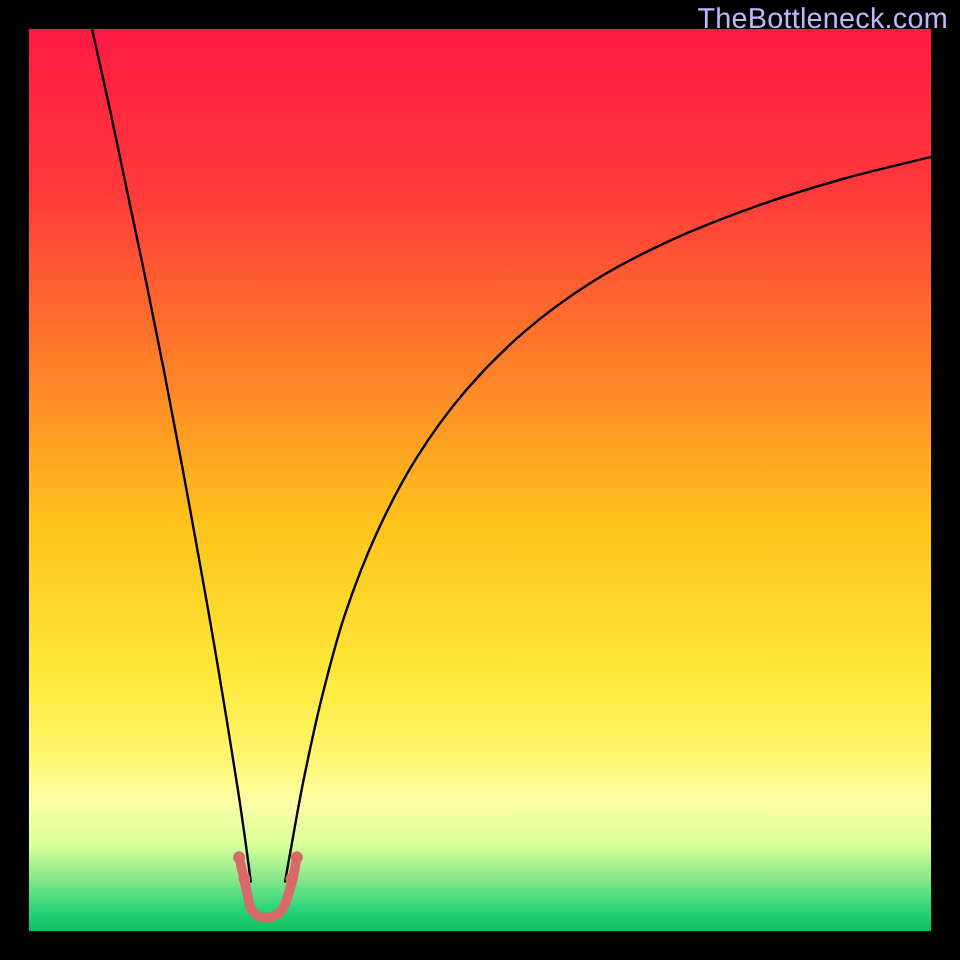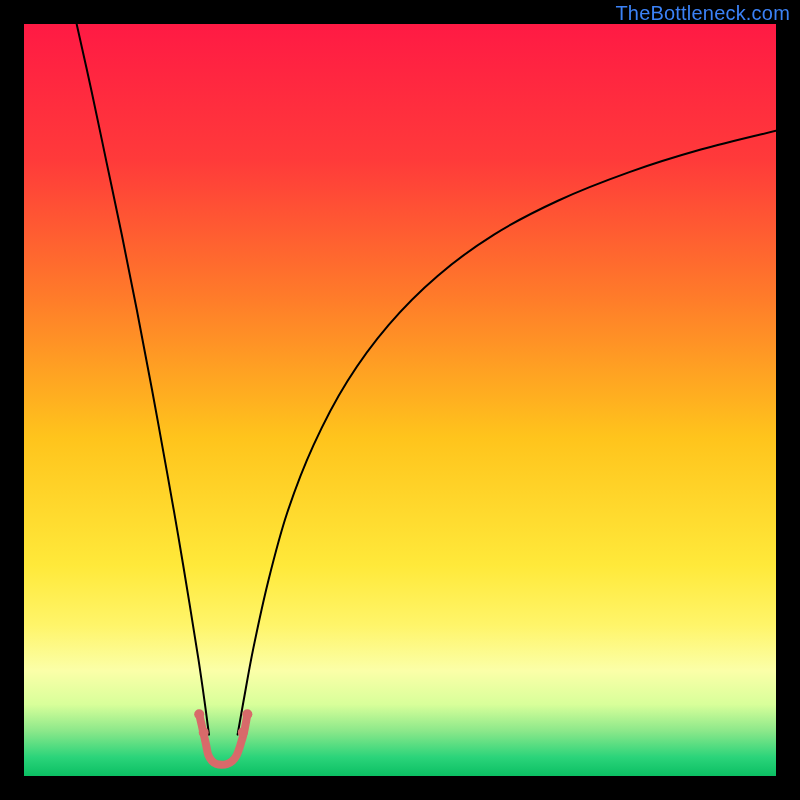--- a/index.html
+++ b/index.html
@@ -23,22 +23,22 @@
     position: absolute;
     left: 0;
     top: 0;
     width: 752px;
     height: 752px;
   }
   .watermark {
     position: absolute;
     top: 2px;
     right: 10px;
-    color: #3b82f6;
-    font-size: 20px;
+    color: #c4b5fd;
+    font-size: 24px;
     letter-spacing: 0.2px;
     font-weight: 500;
   }
 </style>
 </head>
 <body>
 
 <div class="frame">
   <svg class="plot" viewBox="0 0 752 752" preserveAspectRatio="none">
     <defs>

